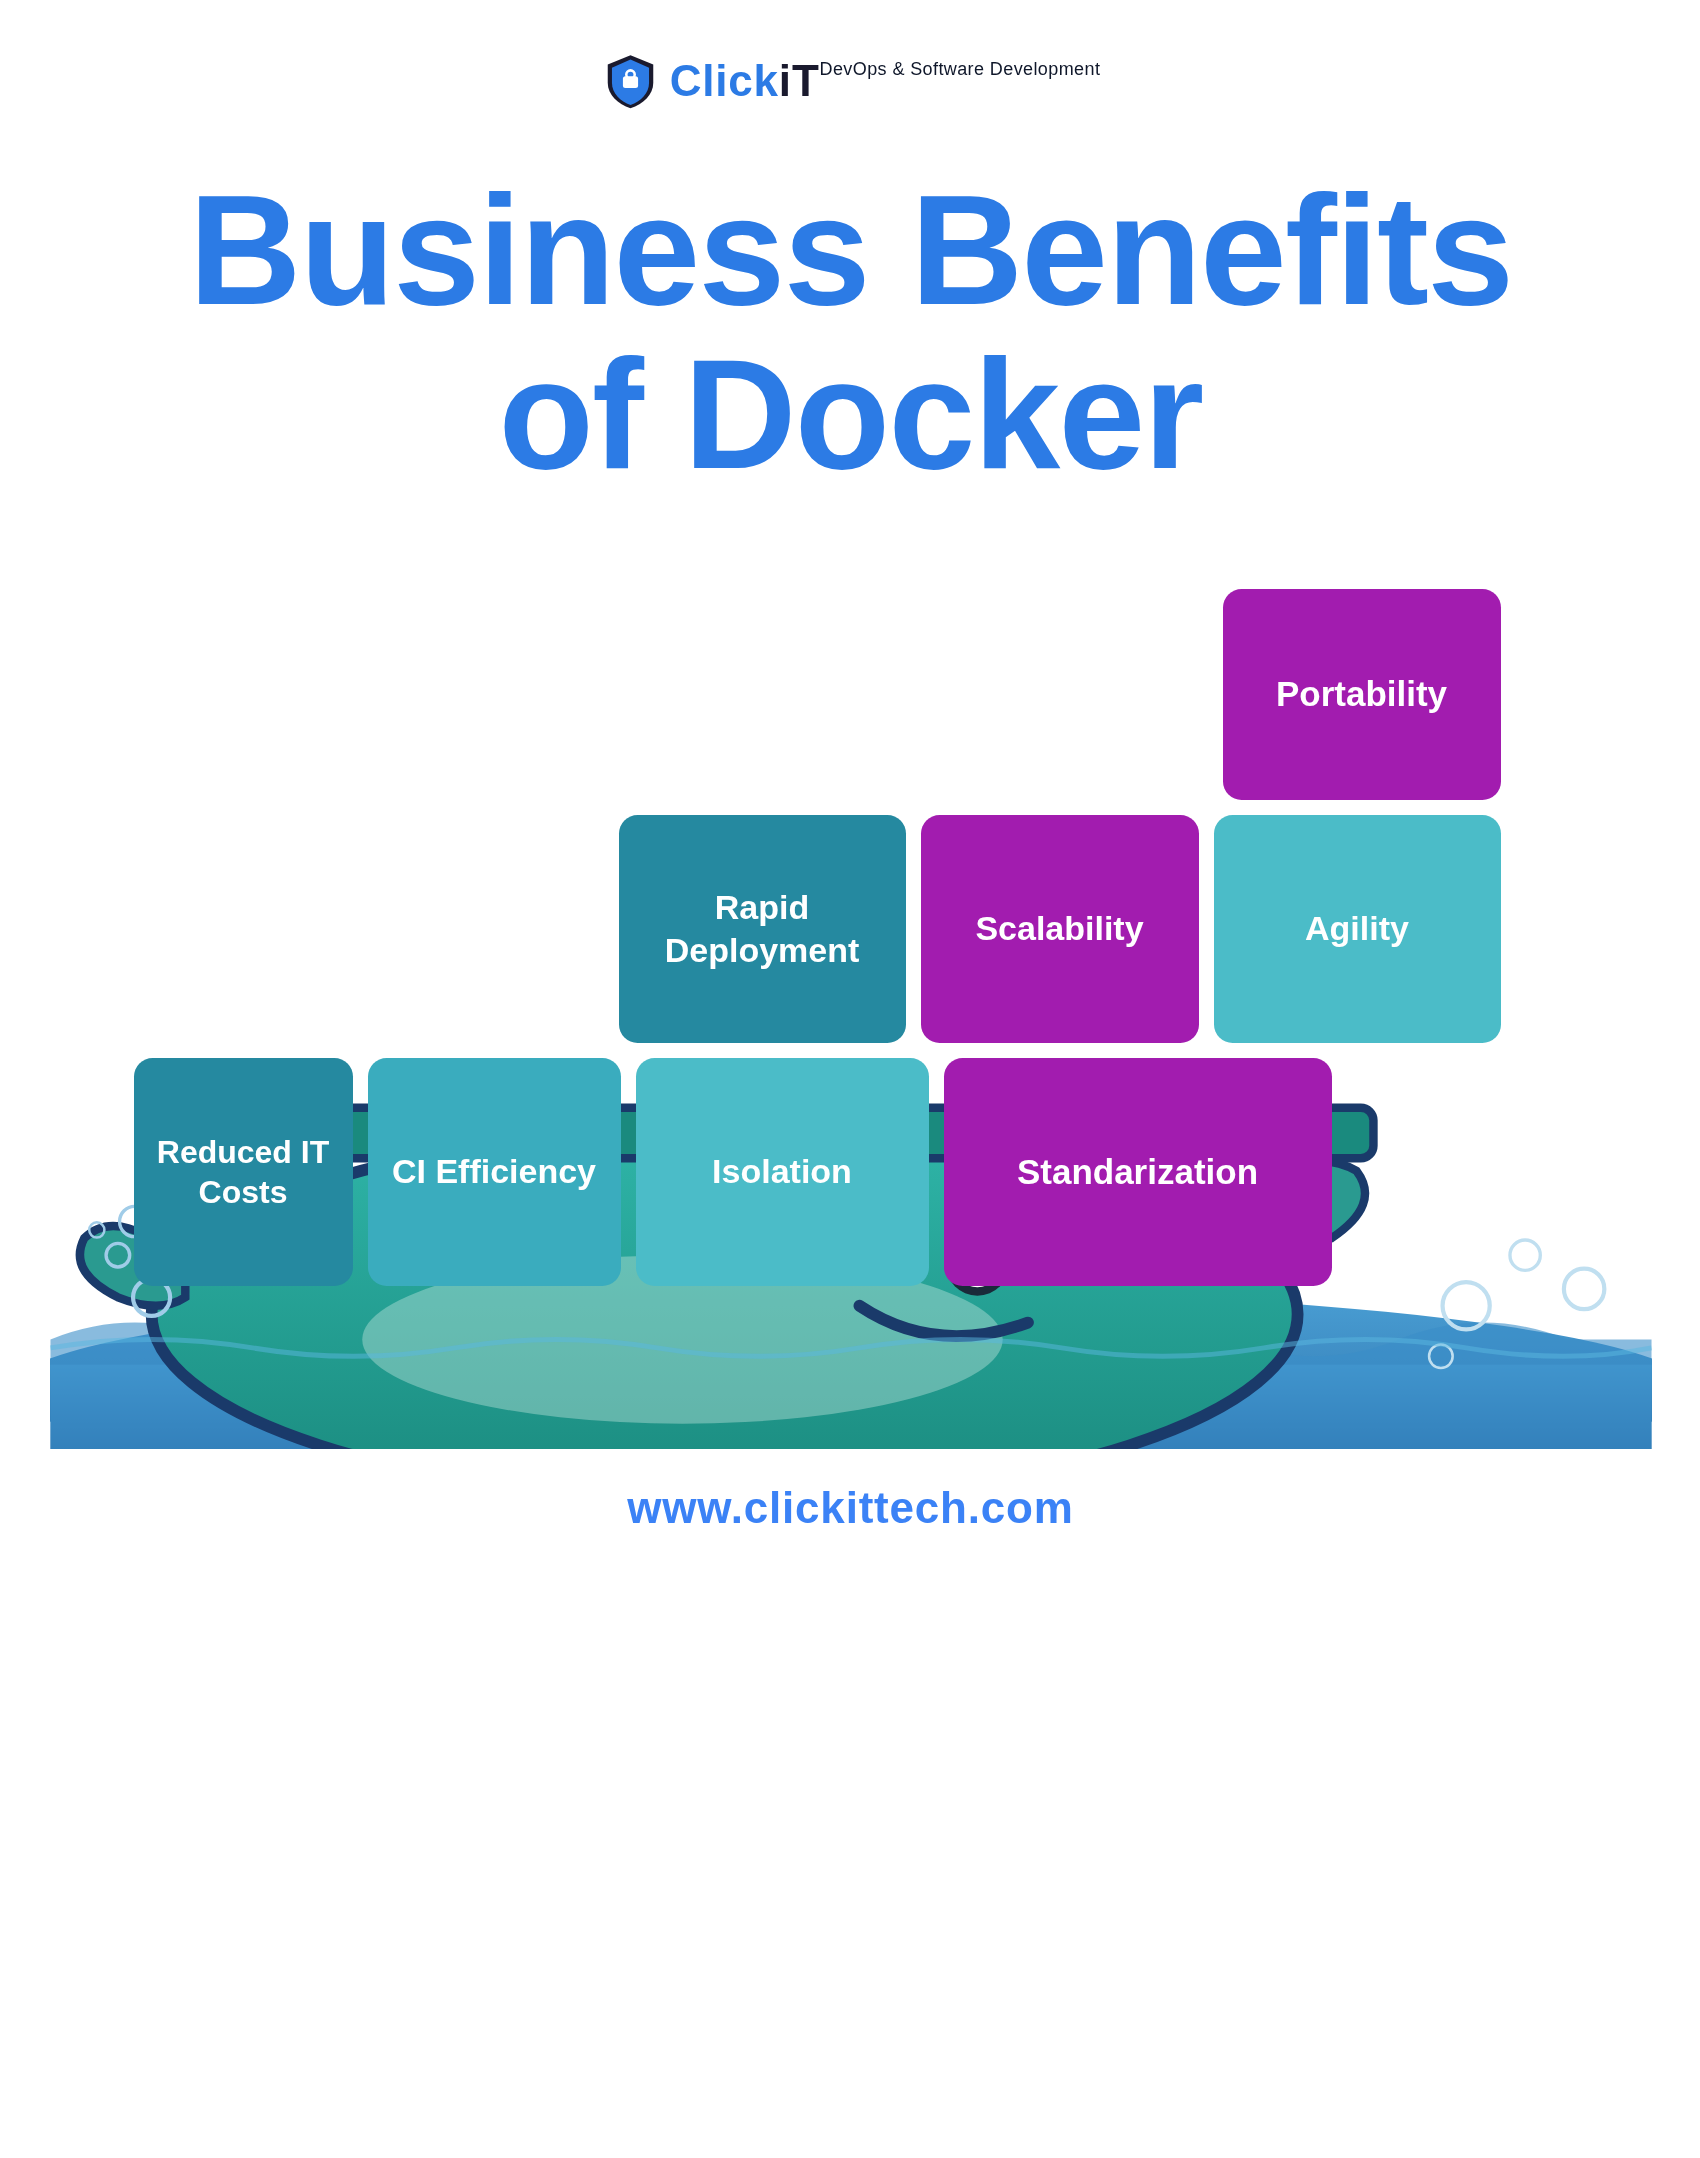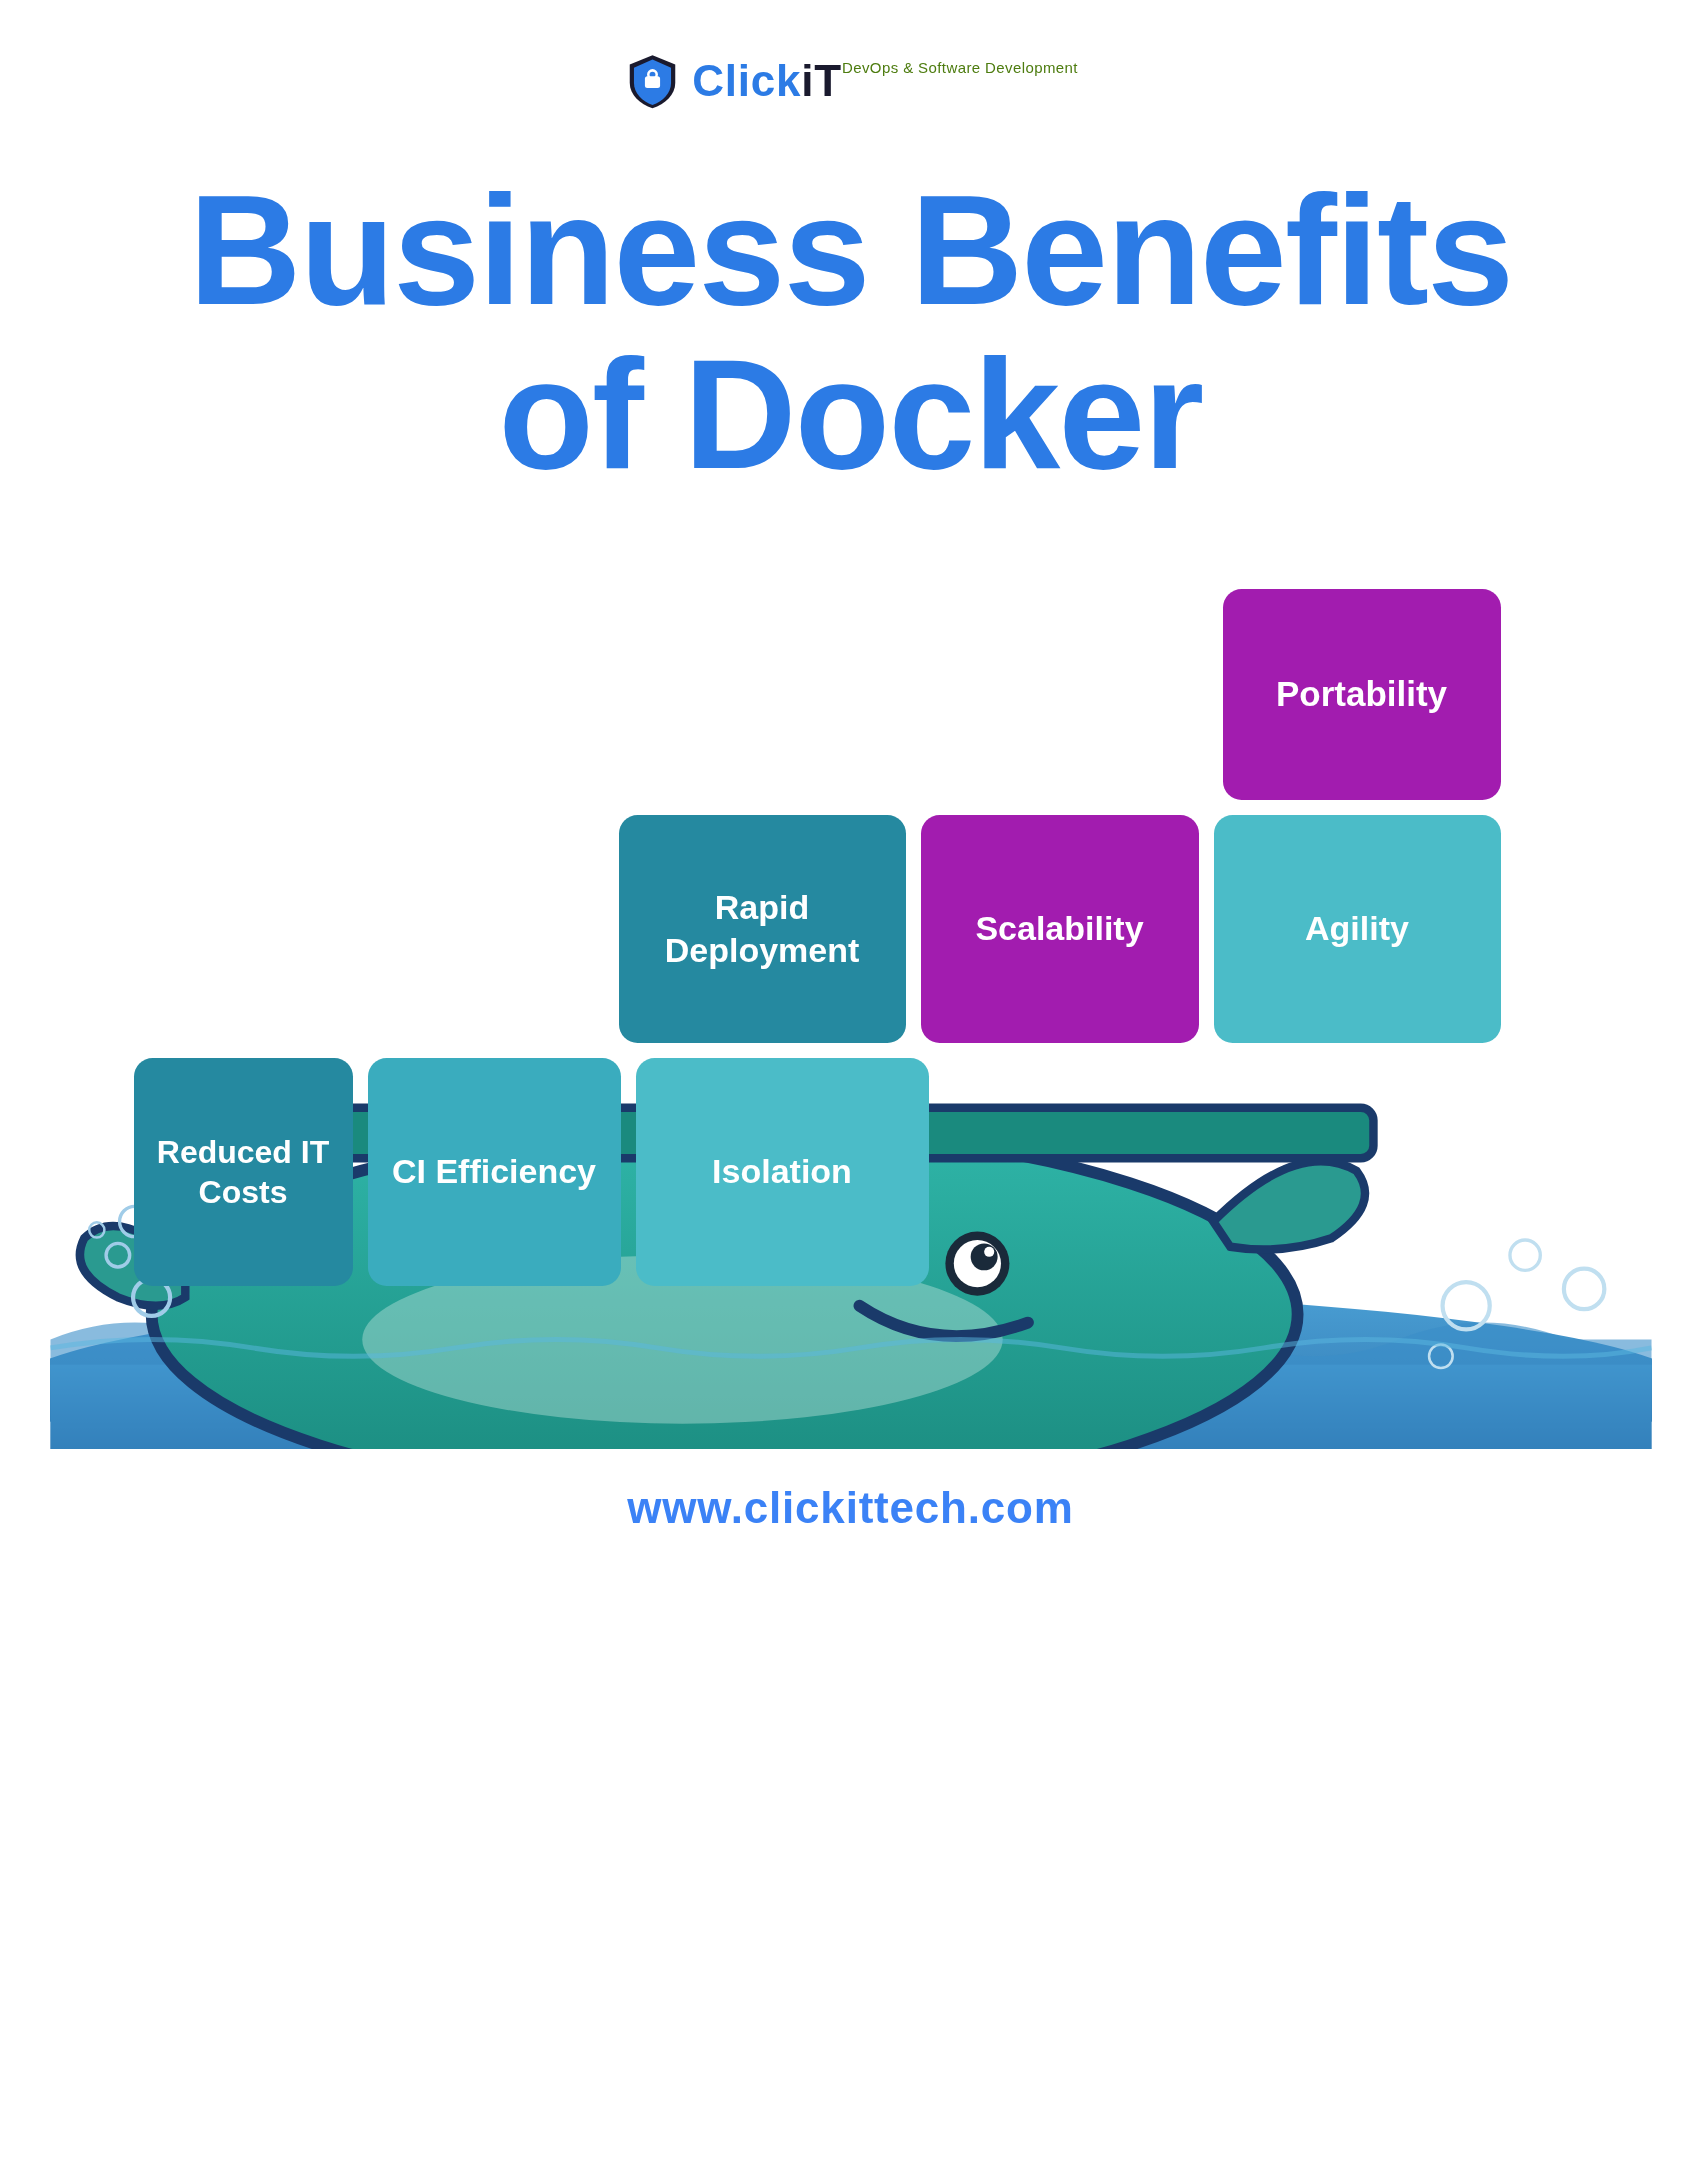--- a/index.html
+++ b/index.html
@@ -46,23 +46,23 @@
       color: #1a1a2e;
       letter-spacing: 0.8px;
       line-height: 1;
     }
 
     .logo-clickit span {
       color: #2c7be5;
     }
 
     .logo-tagline {
-      font-size: 15px;
+      font-size: 18px;
       font-weight: 400;
-      color: #4d7c0f;
+      color: #0f172a;
       letter-spacing: 0.4px;
     }
 
     
     .main-title {
       margin-top: 59px;
       text-align: center;
       font-size: 156px;
       font-weight: 900;
       color: #2c7be5;
@@ -202,20 +202,23 @@
     <div class="row-bot">
       <div class="blk blk-sm c2" style="width:219px; height:228px; font-size:32px;">
         <span>Reduced IT Costs</span>
       </div>
       <div class="blk blk-md c5" style="width:253px;">
         <span>CI Efficiency</span>
       </div>
       <div class="blk blk-md c3" style="width:293px;">
         <span>Isolation</span>
       </div>
+      <div class="blk blk-lg c1" style="width:388px;">
+        <span>Standarization</span>
+      </div>
     </div>
 
   </div>
 
   <svg class="whale-svg" viewBox="0 0 1900 750" xmlns="http://www.w3.org/2000/svg">
 
     <defs>
       <linearGradient id="waterGrad" x1="0" y1="0" x2="0" y2="1">
         <stop offset="0%" stop-color="#4a9fd4"></stop>
         <stop offset="100%" stop-color="#2a6da8"></stop>

